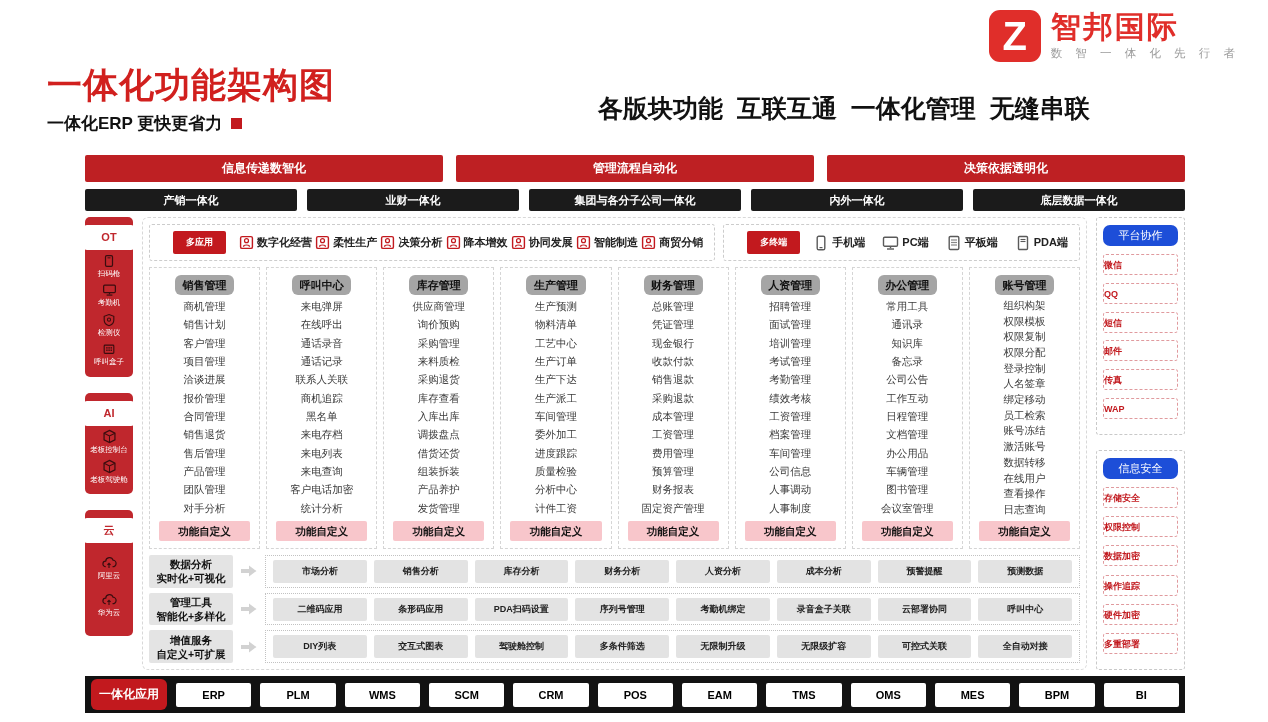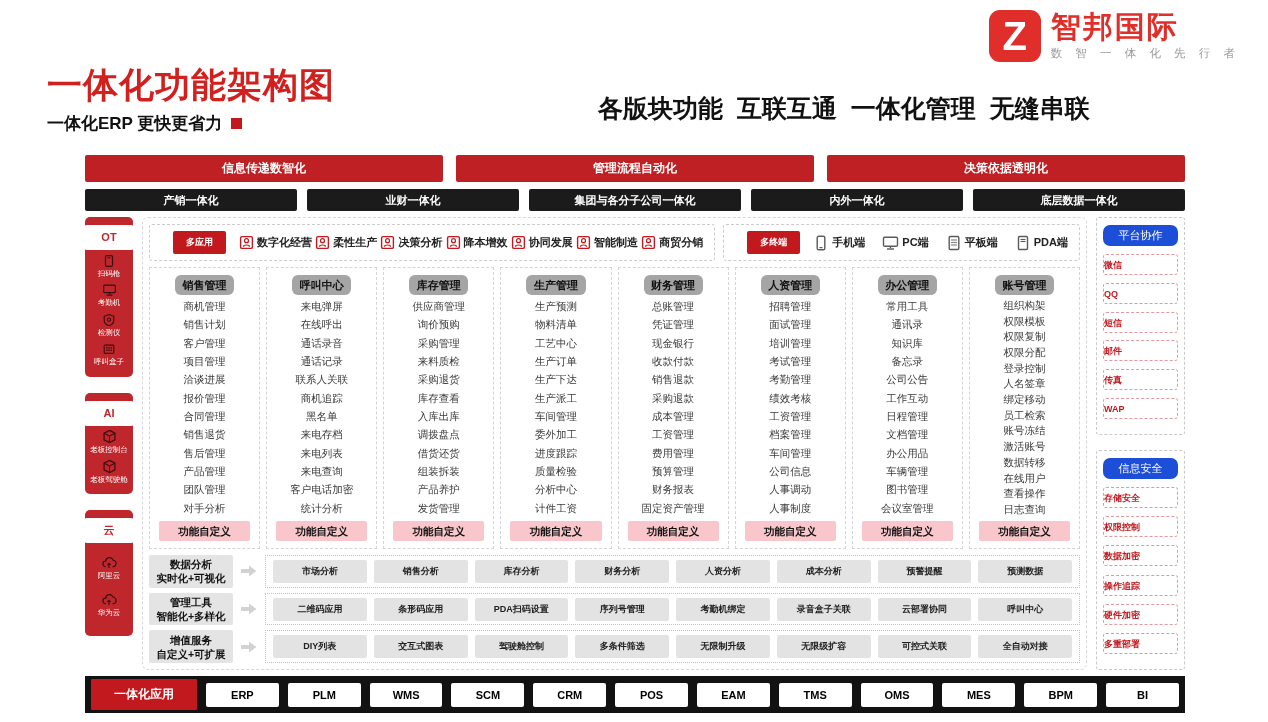--- a/index.html
+++ b/index.html
@@ -64,21 +64,21 @@
   
   .right-rail { width:89px; display:flex; flex-direction:column; gap:15px; }
   .rpanel { border:1px dashed #c9c9c9; border-radius:3px; padding:7px 6px; display:flex; flex-direction:column; }
   .rpanel.rp1 { height:218px; } .rpanel.rp2 { flex:1; }
   .rp-h { background:#1d4ed8; color:#fff; font-size:11px; font-weight:400; height:21px; line-height:21px; text-align:center; border-radius:7px; }
   .rp-items { flex:1; display:flex; flex-direction:column; justify-content:space-evenly; }
   .rp-item { border:1px dashed #E09A9E; color:#C2191E; font-size:9px; font-weight:700; height:21px; line-height:20px; text-align:left; border-radius:3px; }
 
   
   .bottom-bar { position:absolute; left:85px; right:83px; bottom:9px; height:37px; background:#121212; display:flex; align-items:center; gap:9px; padding:0 6px; }
-  .bb-active { background:#C2191E; color:#fff; font-size:12px; font-weight:700; padding:7px 23px; white-space:nowrap; border-radius:1px; }
+  .bb-active { background:#C2191E; color:#fff; font-size:12px; font-weight:700; padding:7px 8px; white-space:nowrap; border-radius:6px; }
   .bb-items { flex:1; display:flex; gap:9px; }
   .bb-item { flex:1; background:#fff; color:#000; font-size:11px; font-weight:700; text-align:center; padding:6px 0; border-radius:2px; }
 
   .ic { display:inline-flex; align-items:center; justify-content:center; }
 </style>
 </head>
 <body>
 
 <div id="stage">
   <div class="title">一体化功能架构图</div>

